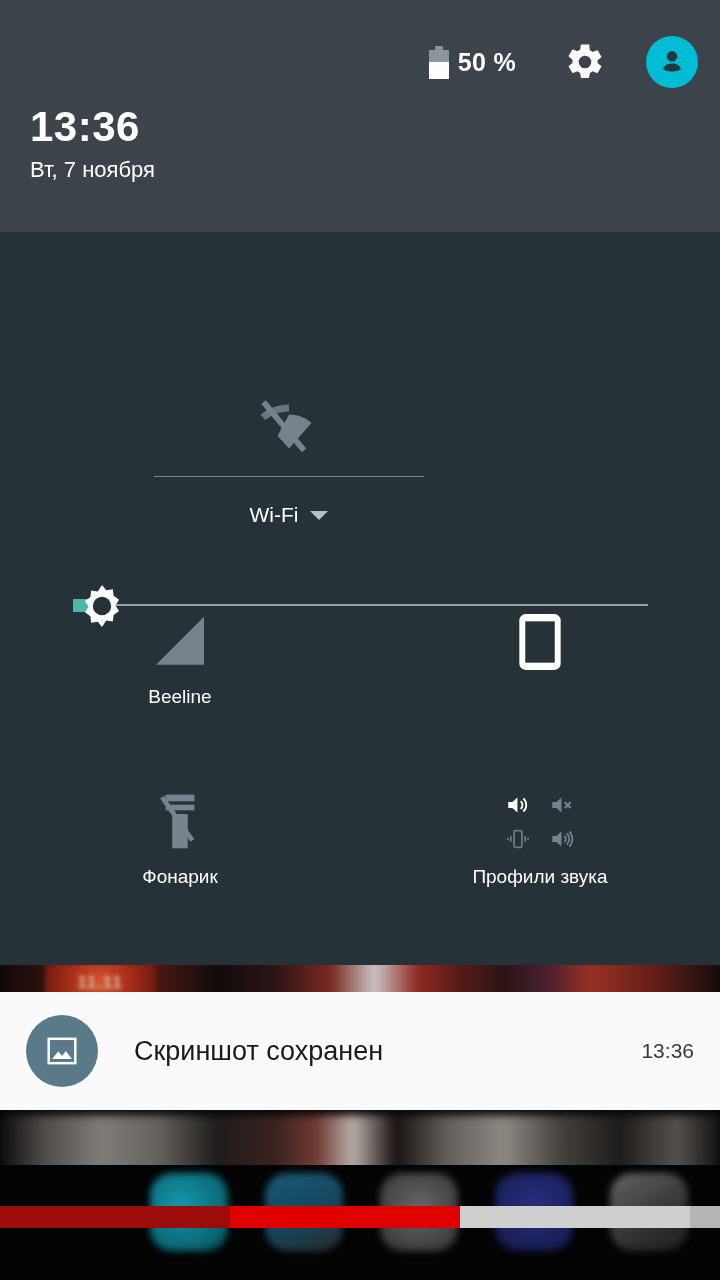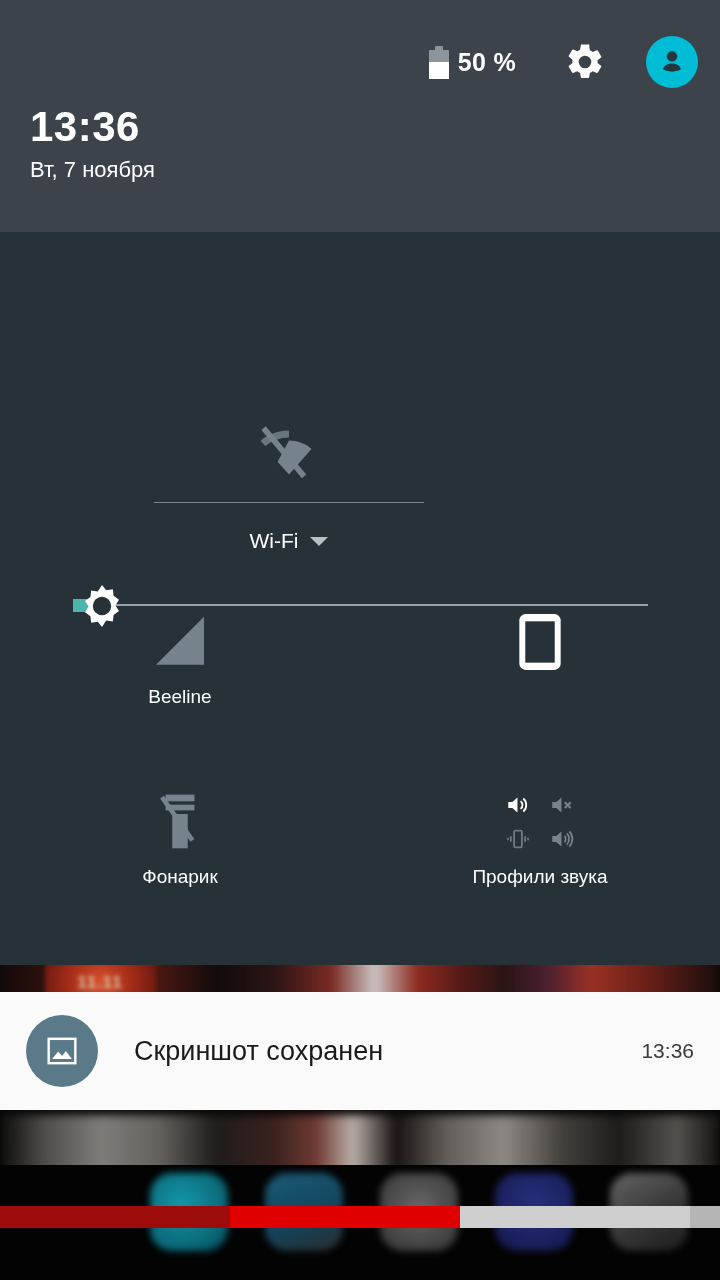--- a/index.html
+++ b/index.html
@@ -250,21 +250,21 @@
     position: absolute;
     left: 78px;
     top: 296px;
     width: 48px;
     height: 48px;
   }
 
   
   .dual-row {
     position: absolute;
-    left: 0; top: 408px;
+    left: 0; top: 382px;
     width: 578px;
     height: 170px;
     display: flex;
   }
   .dual-tile {
     flex: 1;
     position: relative;
     display: flex;
     flex-direction: column;
     align-items: center;

